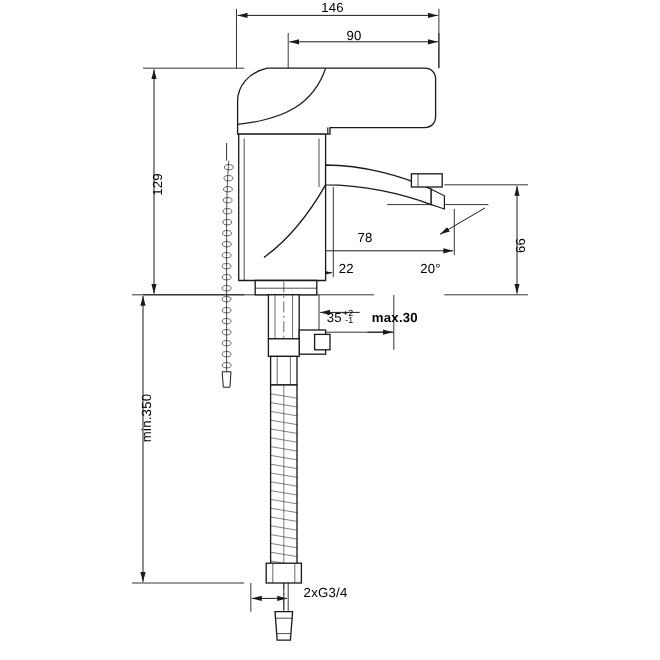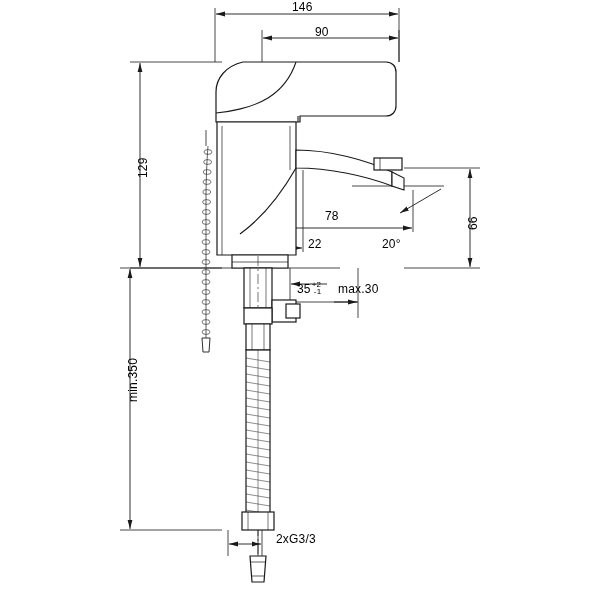--- a/index.html
+++ b/index.html
@@ -228,19 +228,19 @@
   <div class="dim-label" style="left:325px; top:209px;">78</div>
 
   <div class="dim-label" style="left:308px; top:237px;">22</div>
 
   <div class="dim-label" style="left:382px; top:193px;margin-top:44px;">20°</div>
 
   <div class="dim-label" style="left:297px; top:282px;text-align:right;">
     <span>35</span><span class="tol"><span class="hi">+2</span><span class="lo">-1</span></span>
   </div>
 
-  <div class="dim-label" style="left:338px; top:282px;">max.30</div>
+  <div class="dim-label" style="left:338px; top:282px;font-weight:bold;">max.30</div>
 
   <div class="dim-label vert" style="left:126px; top:402px;">min.350</div>
 
-  <div class="dim-label" style="left:276px; top:532px;">2xG3/3</div>
+  <div class="dim-label" style="left:276px; top:532px;">2xG3/4</div>
 
 </div>
 
 </body></html>

